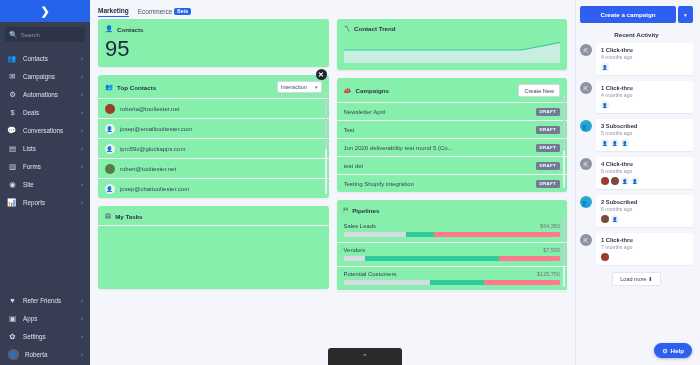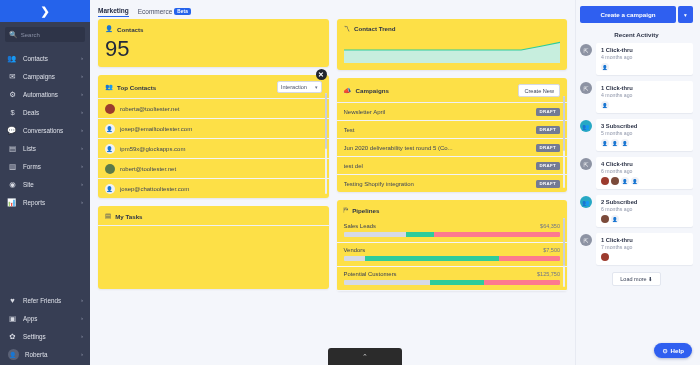--- a/index.html
+++ b/index.html
@@ -62,21 +62,21 @@
   .tab.active { color: #1f2740; border-bottom: 1.2px solid #2563eb; font-weight: bold; }
   .beta-badge {
     background: #2563eb; color: #fff; font-size: 4.6px; font-weight: bold;
     border-radius: 2px; padding: 1px 3px; letter-spacing: .2px;
     position: relative; top: -1px;
   }
   .cols { display: flex; gap: 8px; padding: 0 8px; flex: 1; min-height: 0; }
   .col { flex: 1; display: flex; flex-direction: column; gap: 8px; min-width: 0; }
 
   .card {
-    background: #fde047; border-radius: 3px;
+    background: #86efac; border-radius: 3px;
     box-shadow: 0 1px 2px rgba(25,35,70,.07);
     position: relative;
   }
   .card-head {
     display: flex; align-items: center; gap: 4px;
     padding: 6px 7px 5px 7px;
   }
   .card-head .chi { color: #434a60; font-size: 6.5px; }
   .card-title { font-size: 6.2px; font-weight: bold; color: #2c3347; }
   .card-head-right { margin-left: auto; display: flex; align-items: center; }

